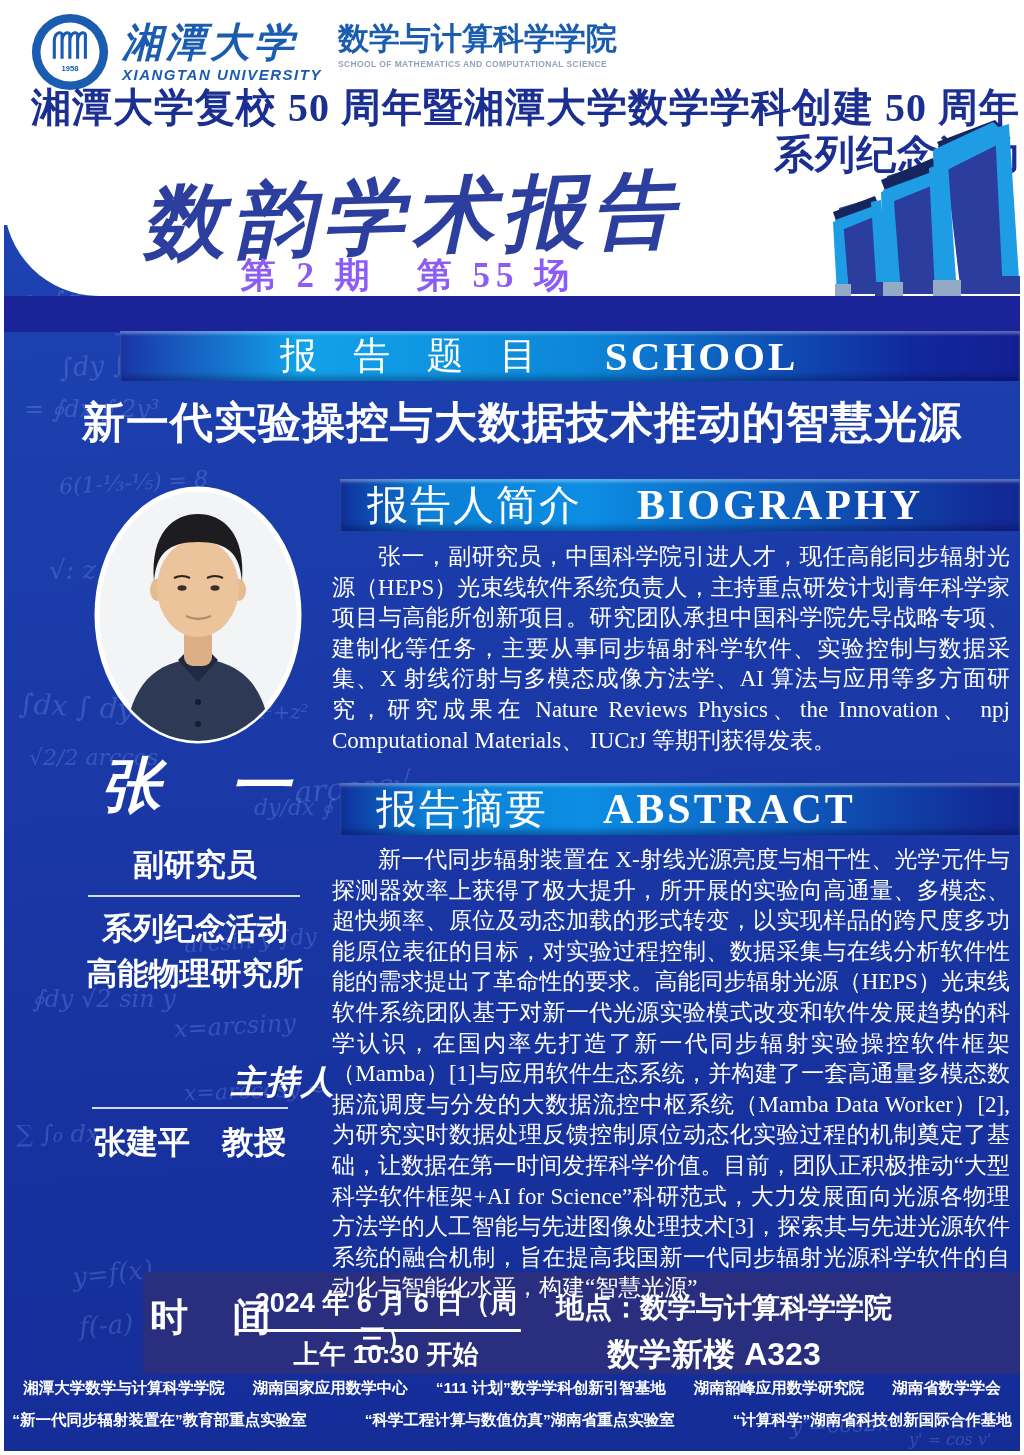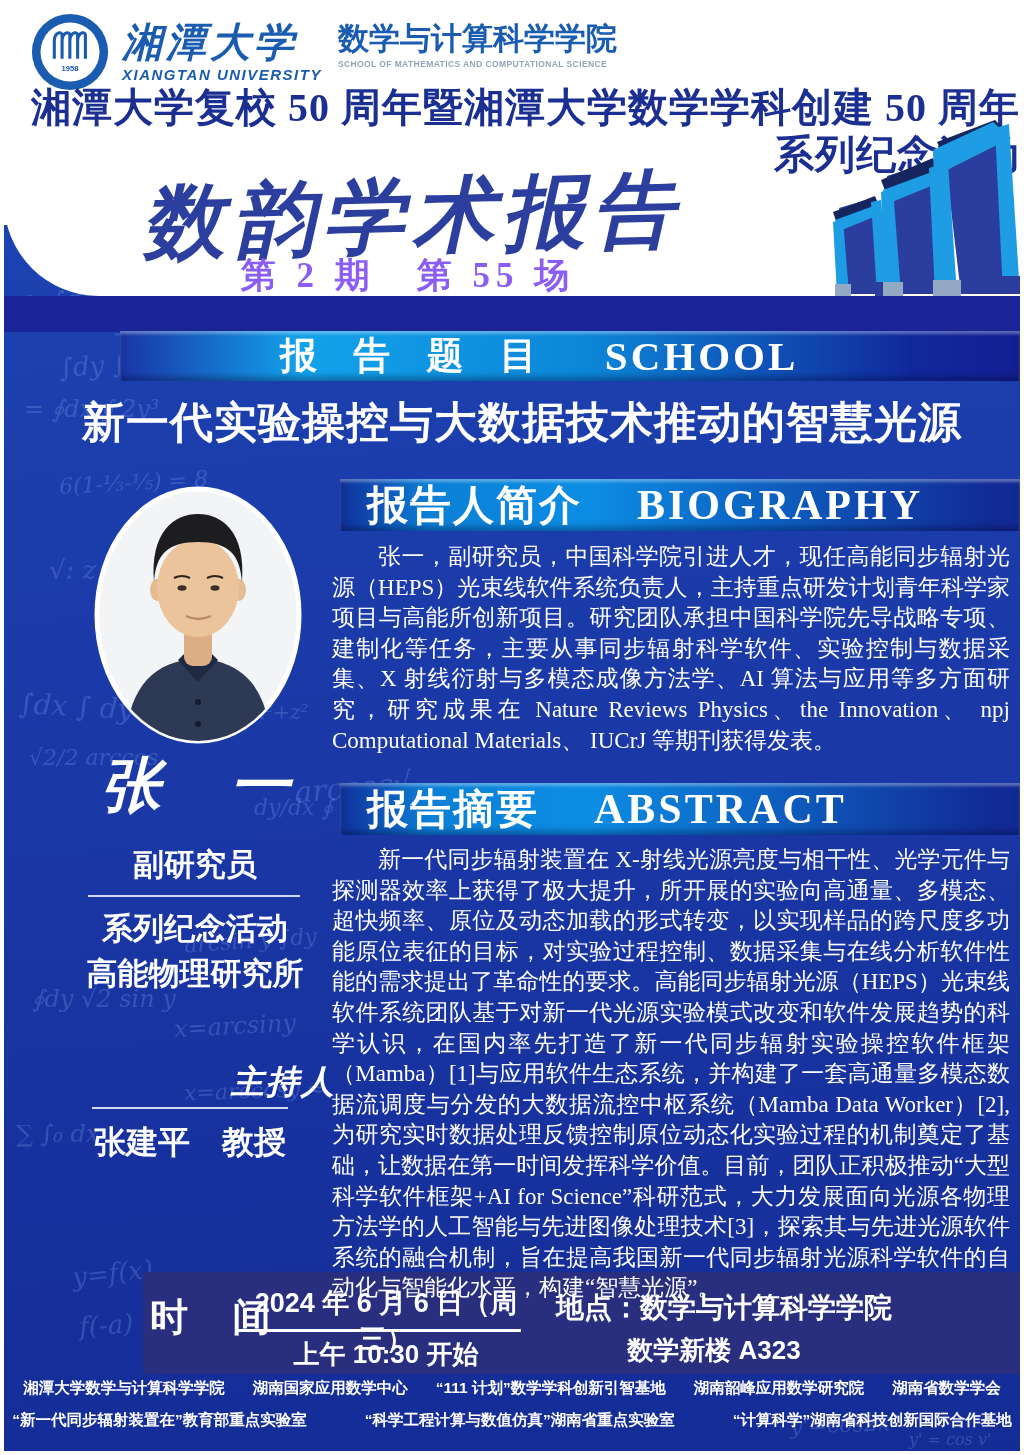--- a/index.html
+++ b/index.html
@@ -39,29 +39,29 @@
     font-size:82px;color:#2c3e9e;letter-spacing:8px;transform:rotate(-1.5deg);}
   .issue{position:absolute;top:252px;left:0;right:208px;text-align:center;
     font-family:"Liberation Serif",serif;font-weight:700;font-size:35px;
     color:#8b5cf6;letter-spacing:6px;}
   .building{position:absolute;top:112px;right:4px;width:195px;height:192px;z-index:3;}
   .navy-strip{position:absolute;left:4px;right:4px;top:296px;height:36px;
     background:#1a2397;z-index:2;}
   
   .banner{position:absolute;right:4px;display:flex;align-items:center;z-index:4;
     box-shadow:inset 0 3px 3px rgba(255,255,255,.33), inset 0 -4px 6px rgba(0,0,40,.35);}
-  .banner .cn{font-weight:700;color:#ffffff;}
+  .banner .cn{font-weight:400;color:#ffffff;}
   .banner .en{font-family:"Liberation Serif",serif;font-weight:700;color:#ffffff;letter-spacing:3px;}
   .topic-banner{left:120px;top:331px;height:50px;padding-left:160px;gap:55px;
     background:linear-gradient(90deg,#1a35a6 0%,#12a2ea 20%,#0c86d8 52%,#11289c 88%,#121f92 100%);}
   .topic-banner .cn{font-size:37px;letter-spacing:13px;}
   .topic-banner .en{font-size:41px;}
   .bio-banner{left:340px;top:479px;height:52px;padding-left:27px;gap:55px;
     background:linear-gradient(90deg,#10309c 0%,#0b7fd6 13%,#0c8ee4 36%,#0d62c2 62%,#122a96 96%);}
-  .abs-banner{left:340px;top:783px;height:52px;padding-left:27px;gap:55px;
+  .abs-banner{left:340px;top:783px;height:52px;padding-left:36px;gap:55px;
     background:linear-gradient(90deg,#10309c 0%,#0b7fd6 13%,#0c8ee4 36%,#0d62c2 62%,#122a96 96%);}
   .bio-banner .cn,.abs-banner .cn{font-size:41px;letter-spacing:2px;}
   .bio-banner .en,.abs-banner .en{font-size:42px;}
   
   .topic-title{position:absolute;left:30px;right:10px;top:394px;text-align:center;
     color:#ffffff;font-family:"Liberation Serif",serif;font-weight:900;
     font-size:43px;letter-spacing:1px;z-index:4;}
   .para{position:absolute;left:332px;width:678px;color:#ffffff;z-index:4;
     font-family:"Liberation Serif",serif;font-size:23px;line-height:30.6px;
     text-align:justify;text-indent:2em;}
@@ -91,21 +91,21 @@
     font-weight:900;letter-spacing:10px;z-index:4;word-spacing:14px;}
   .date{position:absolute;left:250px;width:272px;top:1285px;text-align:center;
     color:#fff;font-size:27px;font-weight:800;z-index:4;}
   .time-line{position:absolute;left:237px;width:284px;top:1329px;height:3px;
     background:#ffffff;z-index:4;}
   .time-start{position:absolute;left:250px;width:272px;top:1337px;text-align:center;
     color:#fff;font-size:26px;font-weight:800;z-index:4;}
   .loc-line1{position:absolute;left:556px;top:1289px;color:#fff;font-size:28px;
     font-weight:800;z-index:4;display:flex;}
   .loc-line2{position:absolute;left:556px;width:316px;top:1333px;text-align:center;
-    color:#fff;font-size:26px;font-weight:800;z-index:4;}
+    color:#fff;font-size:32px;font-weight:800;z-index:4;}
   
   .footer-line{position:absolute;left:0;right:0;display:flex;justify-content:center;
     color:#fff;font-weight:700;font-size:15.5px;z-index:4;white-space:nowrap;}
   .footer-1{top:1378px;gap:28px;}
   .footer-2{top:1410px;gap:58px;}
 </style>
 </head>
 <body>
 
 <div class="poster">

